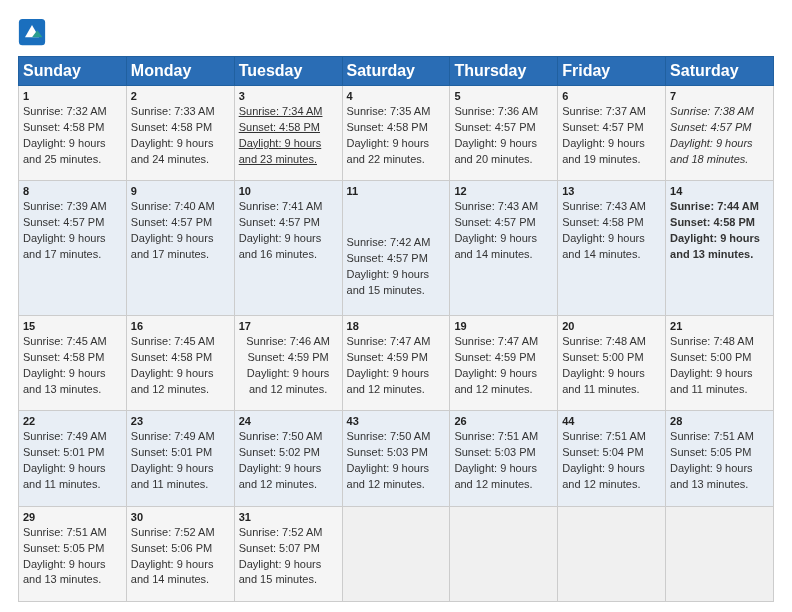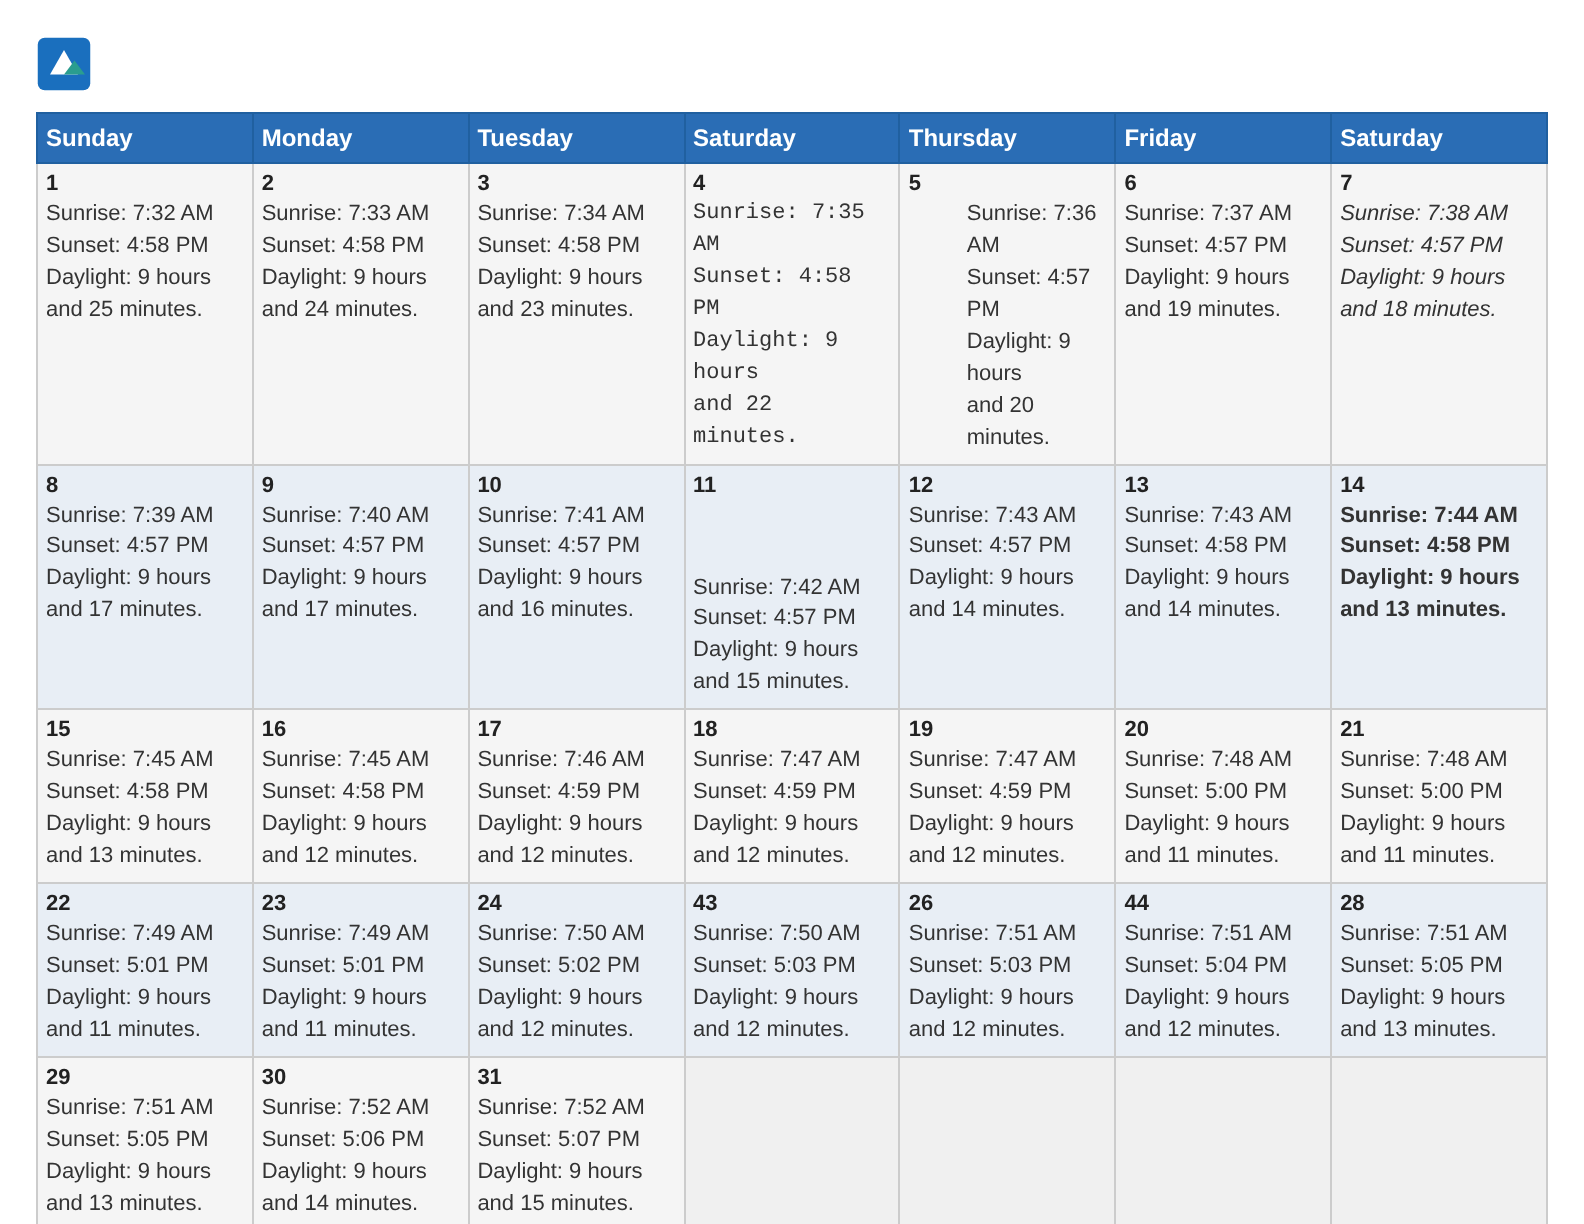--- a/index.html
+++ b/index.html
@@ -53,21 +53,21 @@
     }
     .calendar {
       width: 100%;
       border-collapse: collapse;
       flex: 1;
       table-layout: fixed;
     }
     .calendar thead th {
       background: #2a6db5;
       color: #fff;
-      font-size: 12px;
+      font-size: 16px;
       font-weight: bold;
       padding: 5px 4px;
       text-align: left;
       border: 1px solid #2060a0;
     }
     .calendar tbody td {
       border: 1px solid #ccc;
       vertical-align: top;
       padding: 4px 4px;
       font-size: 9.5px;
@@ -142,35 +142,35 @@
           </td>
           <td>
             <span class="day-num">2</span>
             <div class="day-info" style="white-space: pre-line;">Sunrise: 7:33 AM
 Sunset: 4:58 PM
 Daylight: 9 hours
 and 24 minutes.</div>
           </td>
           <td>
             <span class="day-num">3</span>
-            <div class="day-info" style="white-space: pre-line;">Sunrise: 7:34 AM
+            <div class="day-info" style="white-space: pre-line; text-decoration: underline;">Sunrise: 7:34 AM
 Sunset: 4:58 PM
 Daylight: 9 hours
 and 23 minutes.</div>
           </td>
           <td>
             <span class="day-num">4</span>
-            <div class="day-info" style="white-space: pre-line; font-family: Liberation Mono, monospace;">Sunrise: 7:35 AM
+            <div class="day-info" style="white-space: pre-line;">Sunrise: 7:35 AM
 Sunset: 4:58 PM
 Daylight: 9 hours
 and 22 minutes.</div>
           </td>
           <td>
             <span class="day-num">5</span>
-            <div class="day-info" style="white-space: pre-line; margin-left: 29px;">Sunrise: 7:36 AM
+            <div class="day-info" style="white-space: pre-line;">Sunrise: 7:36 AM
 Sunset: 4:57 PM
 Daylight: 9 hours
 and 20 minutes.</div>
           </td>
           <td>
             <span class="day-num">6</span>
             <div class="day-info" style="white-space: pre-line;">Sunrise: 7:37 AM
 Sunset: 4:57 PM
 Daylight: 9 hours
 and 19 minutes.</div>
@@ -244,21 +244,21 @@
           </td>
           <td>
             <span class="day-num">16</span>
             <div class="day-info" style="white-space: pre-line;">Sunrise: 7:45 AM
 Sunset: 4:58 PM
 Daylight: 9 hours
 and 12 minutes.</div>
           </td>
           <td>
             <span class="day-num">17</span>
-            <div class="day-info" style="white-space: pre-line;">Sunrise: 7:46 AM
+            <div class="day-info" style="white-space: pre-line; text-align: center;">Sunrise: 7:46 AM
 Sunset: 4:59 PM
 Daylight: 9 hours
 and 12 minutes.</div>
           </td>
           <td>
             <span class="day-num">18</span>
             <div class="day-info" style="white-space: pre-line;">Sunrise: 7:47 AM
 Sunset: 4:59 PM
 Daylight: 9 hours
 and 12 minutes.</div>

